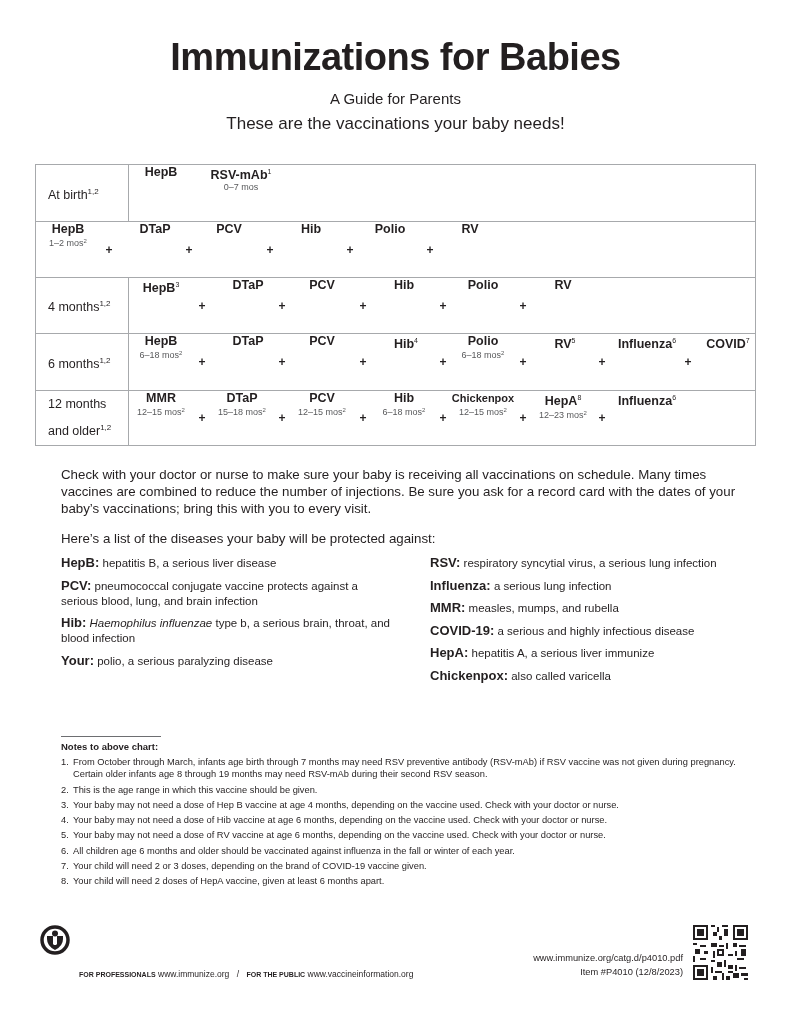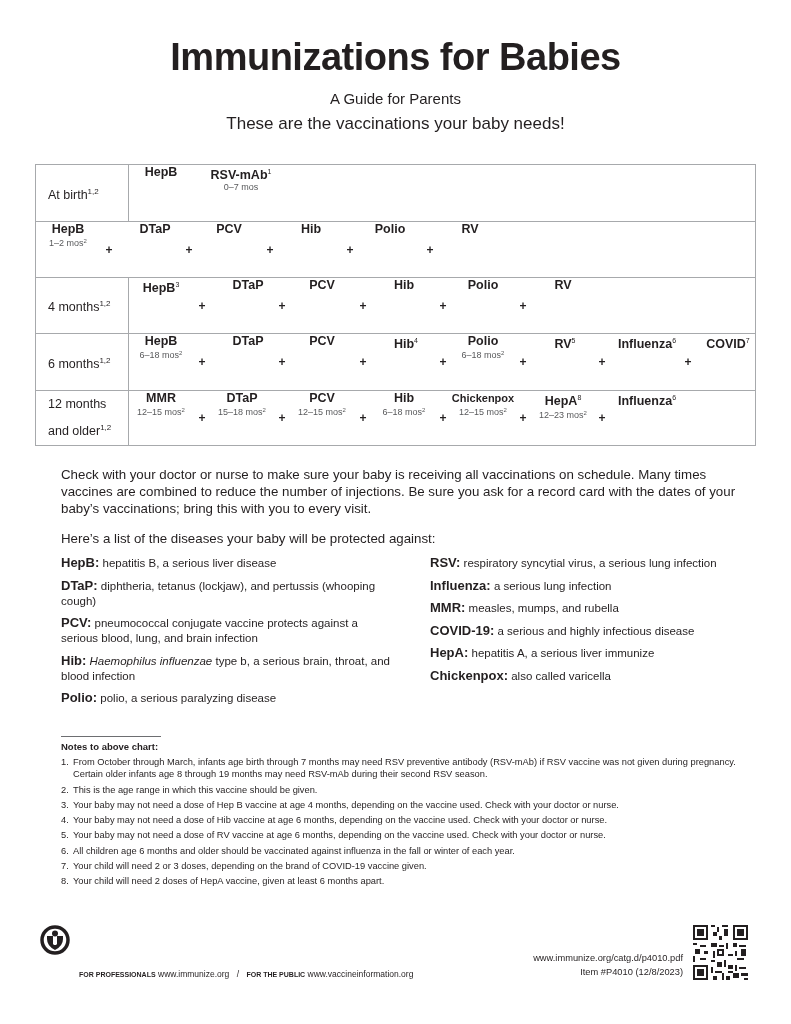--- a/index.html
+++ b/index.html
@@ -218,24 +218,23 @@
         </div>
     </div>
   </div>
 </div>
 
 <p class="intro">Check with your doctor or nurse to make sure your baby is receiving all vaccinations on schedule. Many times vaccines are combined to reduce the number of injections. Be sure you ask for a record card with the dates of your baby’s vaccinations; bring this with you to every visit.</p>
 <p class="list-heading">Here’s a list of the diseases your baby will be protected against:</p>
 
 <div class="diseases left">
   <div class="d"><b>HepB:</b> <span>hepatitis B, a serious liver disease</span></div>
-  <div class="d"><b>DTaP:</b> <span>diphtheria, tetanus (lockjaw), and pertussis (whooping cough)</span></div>
   <div class="d"><b>PCV:</b> <span>pneumococcal conjugate vaccine protects against a serious blood, lung, and brain infection</span></div>
   <div class="d"><b>Hib:</b> <i>Haemophilus influenzae</i> <span>type b, a serious brain, throat, and blood infection</span></div>
-  <div class="d"><b>Polio:</b> <span>polio, a serious paralyzing disease</span></div>
+  <div class="d"><b>Your:</b> <span>polio, a serious paralyzing disease</span></div>
 </div>
 
 <div class="diseases right">
   <div class="d"><b>RSV:</b> <span>respiratory syncytial virus, a serious lung infection</span></div>
   <div class="d"><b>Influenza:</b> <span>a serious lung infection</span></div>
   <div class="d"><b>MMR:</b> <span>measles, mumps, and rubella</span></div>
   <div class="d"><b>COVID-19:</b> <span>a serious and highly infectious disease</span></div>
   <div class="d"><b>HepA:</b> <span>hepatitis A, a serious liver immunize</span></div>
   <div class="d"><b>Chickenpox:</b> <span>also called varicella</span></div>
 </div>

